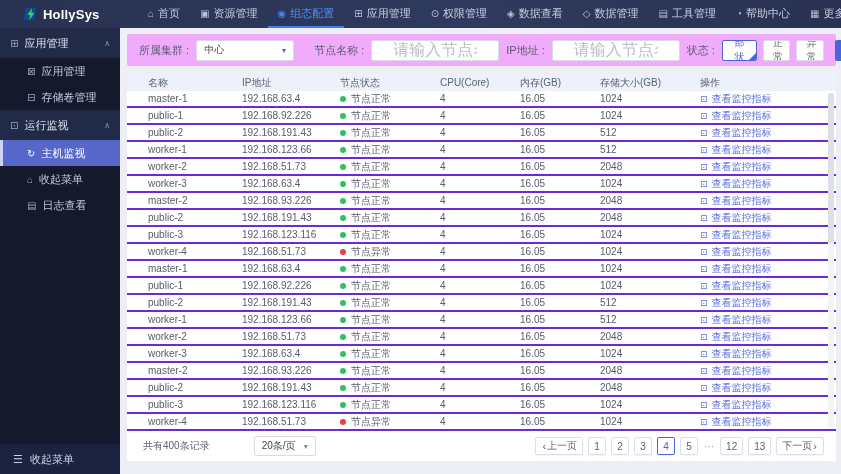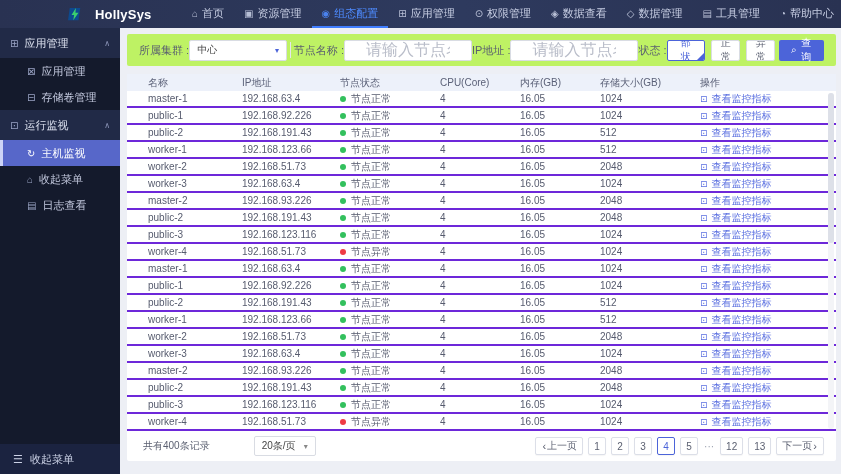--- a/index.html
+++ b/index.html
@@ -2,21 +2,21 @@
 <html><head>
 <meta charset="utf-8">
 <style>
   * { margin:0; padding:0; box-sizing:border-box; }
   html,body { width:841px; height:474px; overflow:hidden; font-family:"Liberation Sans","DejaVu Sans",sans-serif; background:#edeff5; }
 
   
   .topnav { position:absolute; top:0; left:0; width:841px; height:28px; background:#2b3456;
             background-image:linear-gradient(90deg,#293252 0%,#2e3a5e 55%,#293252 100%);
             display:flex; align-items:center; z-index:20; }
-  .logo { width:120px; display:flex; align-items:center; gap:13px; padding-left:24px; flex:none;margin-left:44px; }
+  .logo { width:120px; display:flex; align-items:center; gap:5px; padding-left:24px; flex:none; }
   .logo-text { color:#fff; font-size:13px; font-weight:bold; letter-spacing:.2px; }
   .nav-menu { display:flex; align-items:center; height:28px; margin-left:18px; }
   .nav-item { display:flex; align-items:center; gap:4px; height:28px; padding:0 10px; font-size:11px;
               color:#c7cee3; cursor:pointer; border-bottom:2px solid transparent; white-space:nowrap; }
   .nav-item .nav-ic { font-size:10px; opacity:.9; }
   .nav-item.active { color:#4e8bff; border-bottom-color:#3f7dff; }
 
   
   .sidebar { position:absolute; top:28px; left:0; width:120px; height:446px; background:#141a2c; z-index:10; }
   .sb-group-header { height:30px; display:flex; align-items:center; gap:6px; padding:0 10px; background:#212a47;
@@ -27,21 +27,21 @@
              font-size:11px; cursor:pointer; border-left:3px solid transparent; }
   .sb-item .sb-ic { font-size:10px; color:#9aa3c4; }
   .sb-item.active { background:#5767c9; color:#fff; border-left-color:#ccd3f7; }
   .sb-item.active .sb-ic { color:#fff; }
   .sb-collapse { position:absolute; left:0; bottom:0; width:120px; height:30px; display:flex; align-items:center;
                  gap:7px; padding-left:13px; color:#ccd2e6; font-size:11px; background:#1b2340; cursor:pointer; }
 
   
   .main { position:absolute; top:28px; left:120px; width:721px; height:446px; background:#edeff5; padding:6px 5px 0 7px; }
 
-  .filter-card { background:#bef264; border-radius:2px; height:32px; display:flex; align-items:center; gap:0; padding:0 12px; }
+  .filter-card { background:#f0abfc; border-radius:2px; height:32px; display:flex; align-items:center; gap:7px; padding:0 12px; }
   .flabel { font-size:11px; color:#5a5f70; white-space:nowrap; }
   .selectbox { height:21px; min-width:98px; border:1px solid #d9dce3; border-radius:2px; background:#fff;
                display:flex; align-items:center; justify-content:space-between; padding:0 7px; font-size:10px;
                color:#444; cursor:pointer; }
   .selectbox .caret-down { font-size:8px; color:#4c64d9; }
   .vdiv { width:1px; height:16px; background:#e4e6ec; margin:0 3px; }
   .finput { height:21px; width:128px; border:1px solid #d9dce3; border-radius:2px; font-size:16px; padding:0 21px;
             color:#444; outline:none; font-family:inherit; }
   .finput::placeholder { color:#b9bdc9; }
   .status-group { display:flex; gap:6px; }

